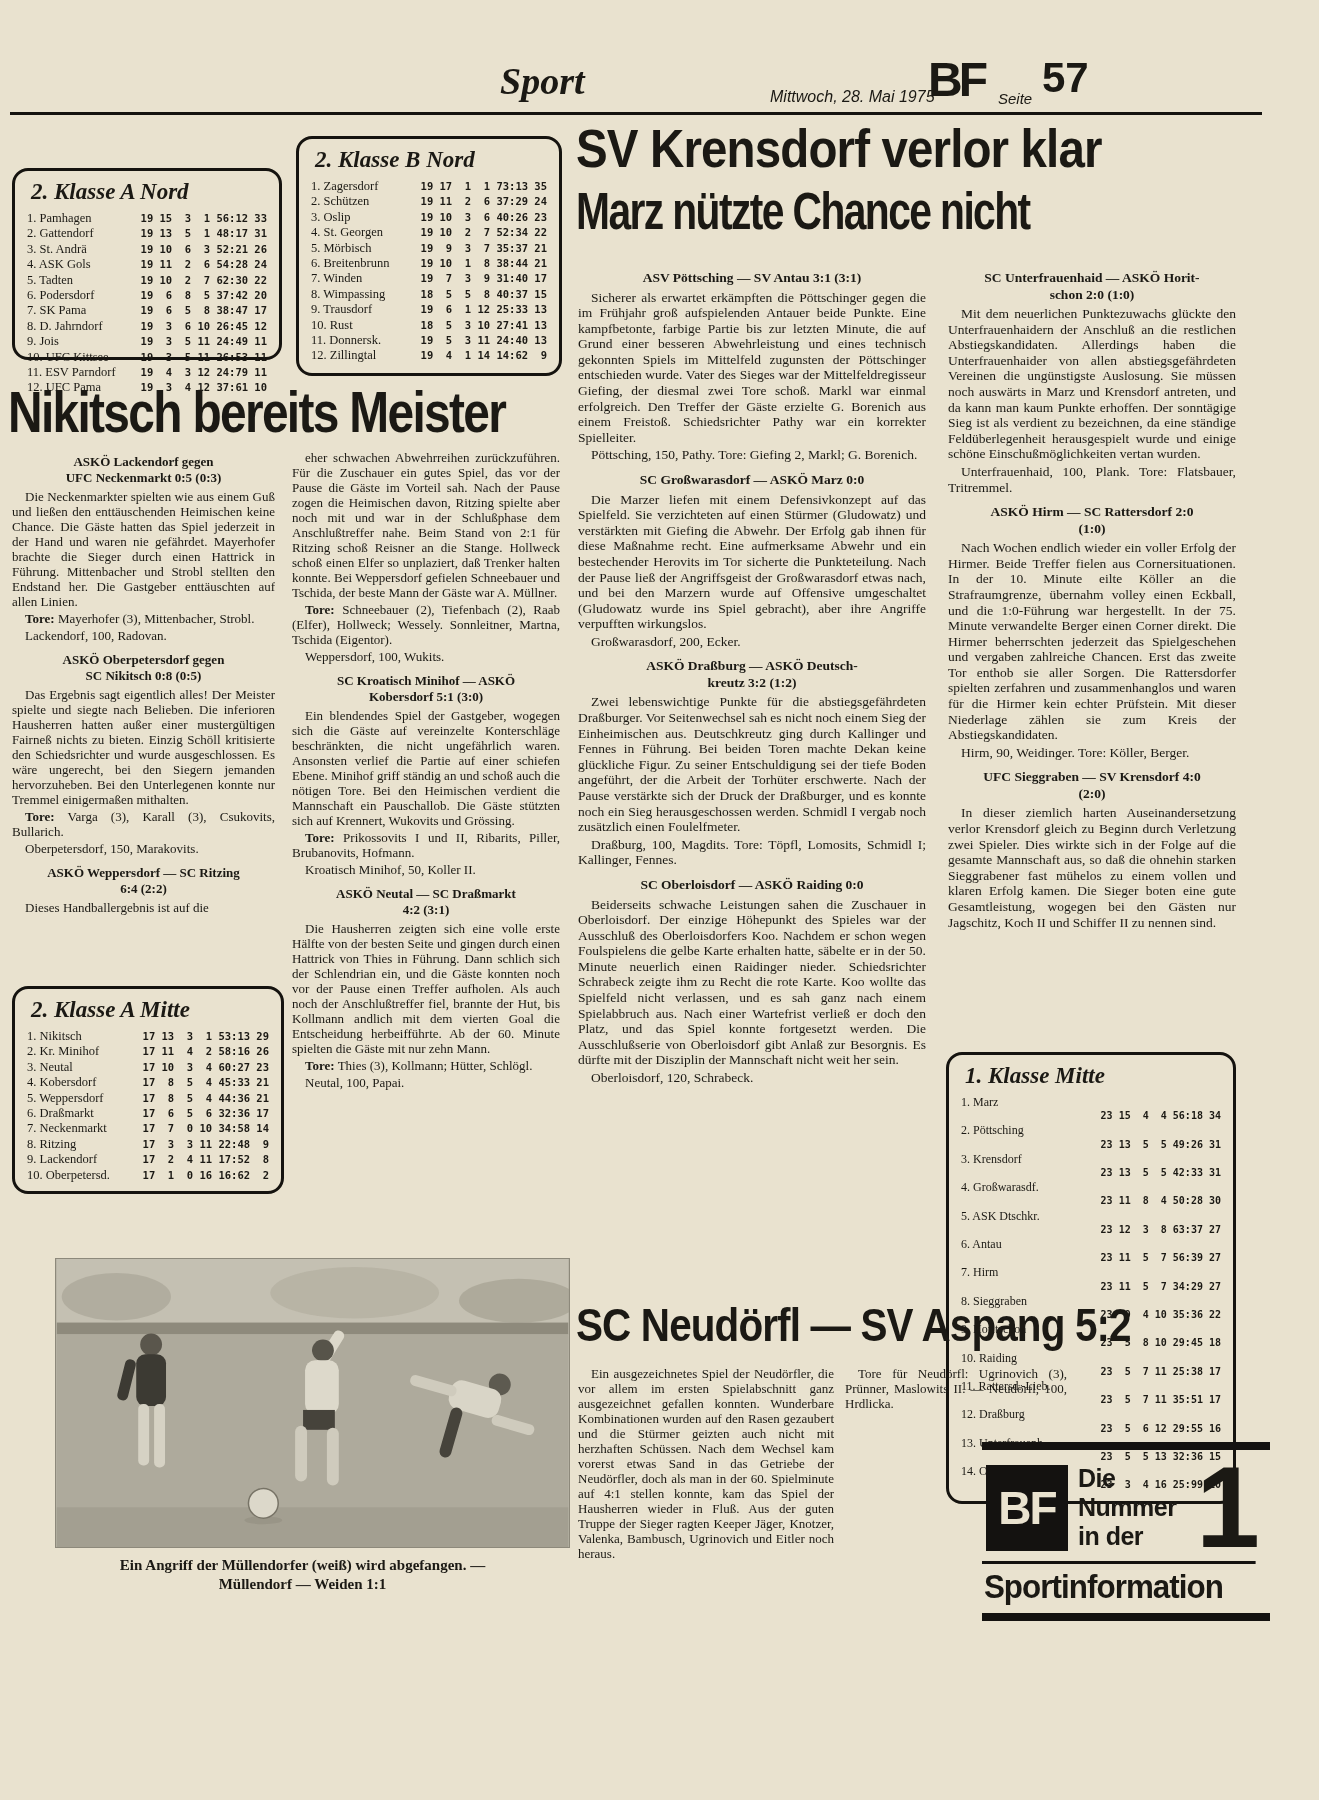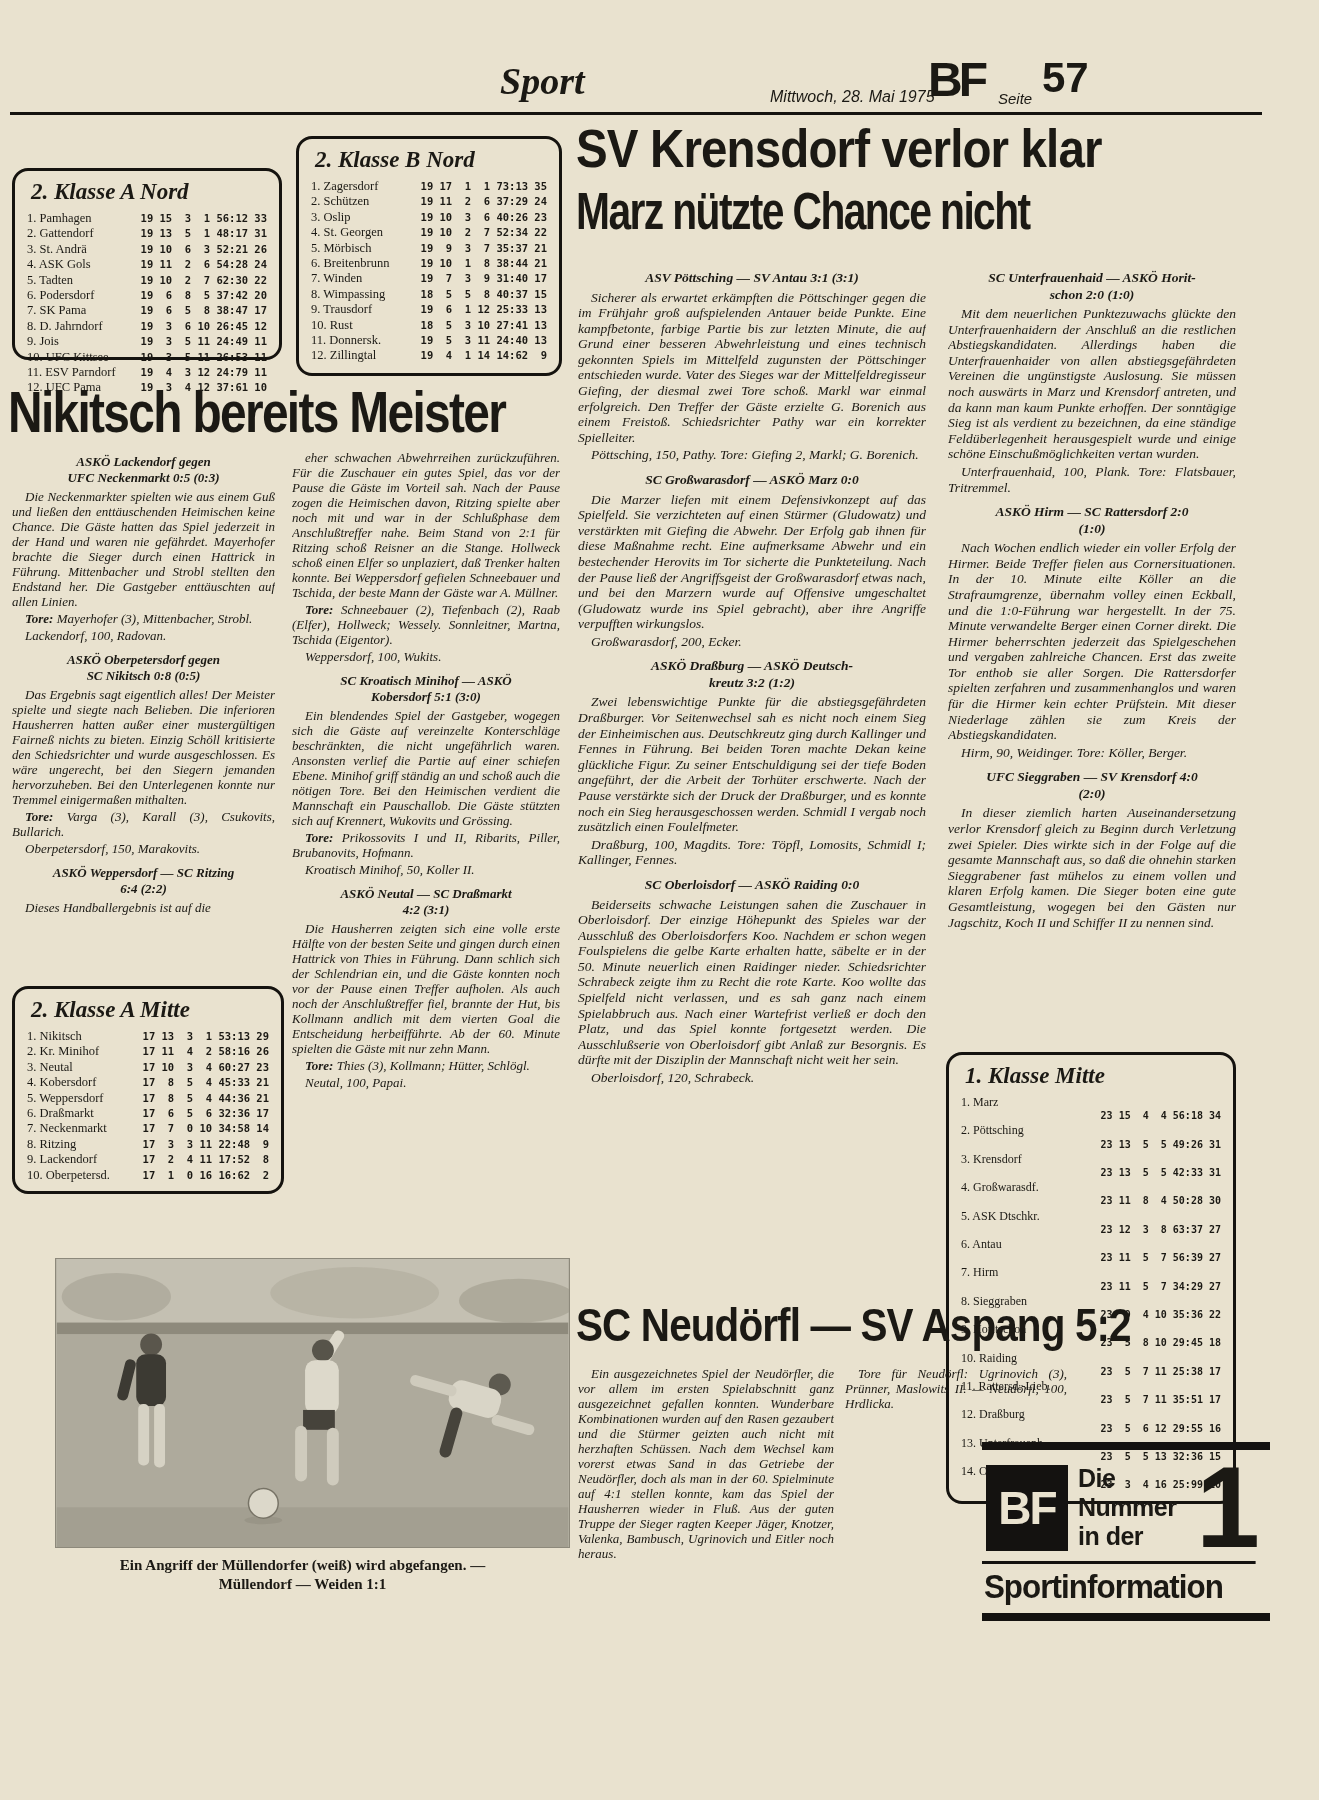--- a/index.html
+++ b/index.html
@@ -31,21 +31,21 @@
   .box-k1 .tstats { font-size:10px; }
 
   
   .headline-main { position:absolute; left:576px; top:120px; width:700px; }
   .hl1 { font:900 54px/57px "Liberation Sans", sans-serif; letter-spacing:-1px; transform:scaleX(0.88); transform-origin:left; white-space:nowrap; }
   .hl2 { font:900 51px/54px "Liberation Sans", sans-serif; letter-spacing:-2px; transform:scaleX(0.80); transform-origin:left; white-space:nowrap; margin-top:8px; }
   .headline-nikitsch { position:absolute; left:8px; top:382px; font:900 57px/60px "Liberation Sans", sans-serif; letter-spacing:-2px; transform:scaleX(0.84); transform-origin:left; white-space:nowrap; }
   .headline-neudoerfl { position:absolute; left:576px; top:1300px; font:900 47px/50px "Liberation Sans", sans-serif; letter-spacing:-1px; transform:scaleX(0.86); transform-origin:left; white-space:nowrap; }
 
   
-  .col { position:absolute; overflow:hidden; text-align:justify;font-style:italic; }
+  .col { position:absolute; overflow:hidden; text-align:justify; }
   .lcol1 { left:12px;  top:450px; width:263px; height:530px; }
   .lcol2 { left:292px; top:450px; width:268px; height:800px; }
   .rcol1 { left:578px; top:266px; width:348px; height:1020px; }
   .rcol2 { left:948px; top:266px; width:288px; height:782px; }
   .ncol1 { left:578px; top:1366px; width:256px; height:248px; }
   .ncol2 { left:845px; top:1366px; width:222px; height:140px; }
 
   .article { margin-bottom:9px; }
   .art-title { font-weight:700; text-align:center; font-size:13px; line-height:16px; margin:4px 0 3px; }
   .art-body, .art-tore, .art-footer { font-size:13px; line-height:15px; text-indent:13px; }

